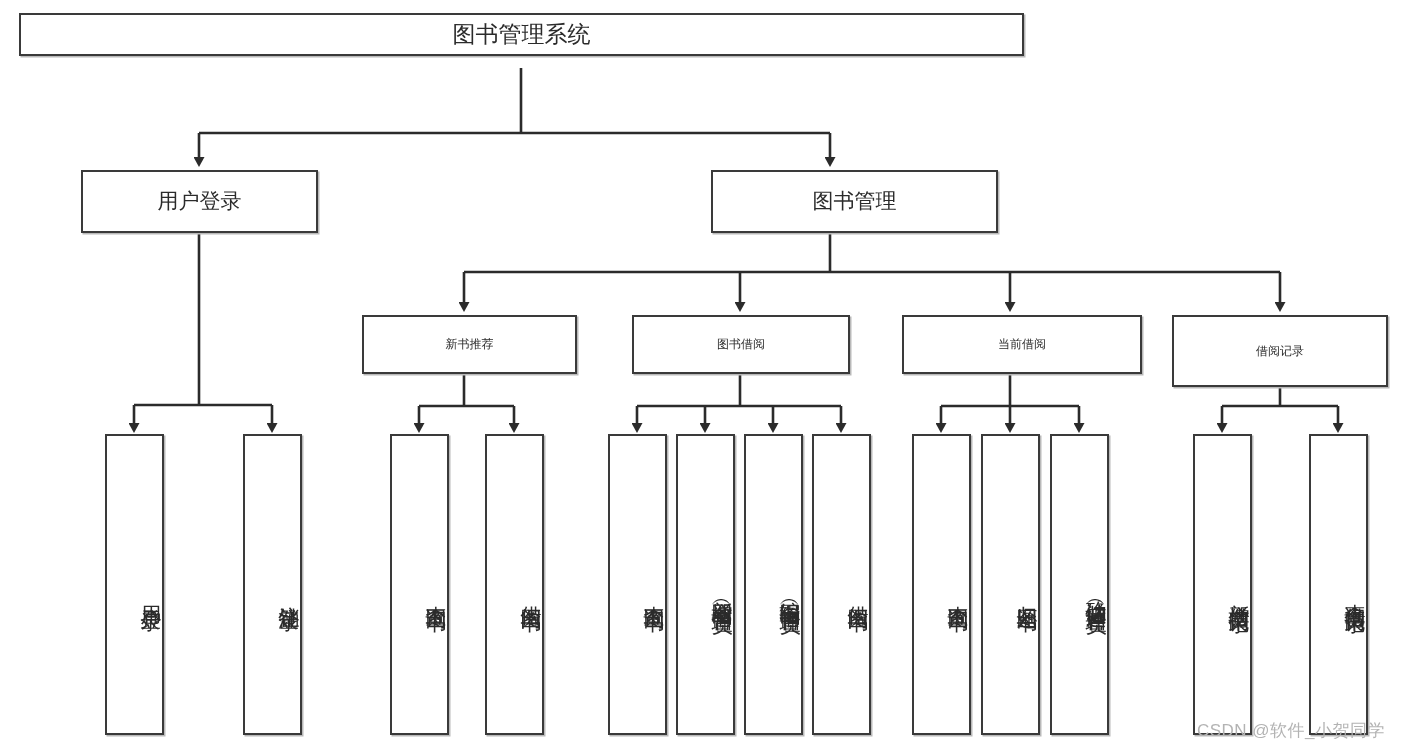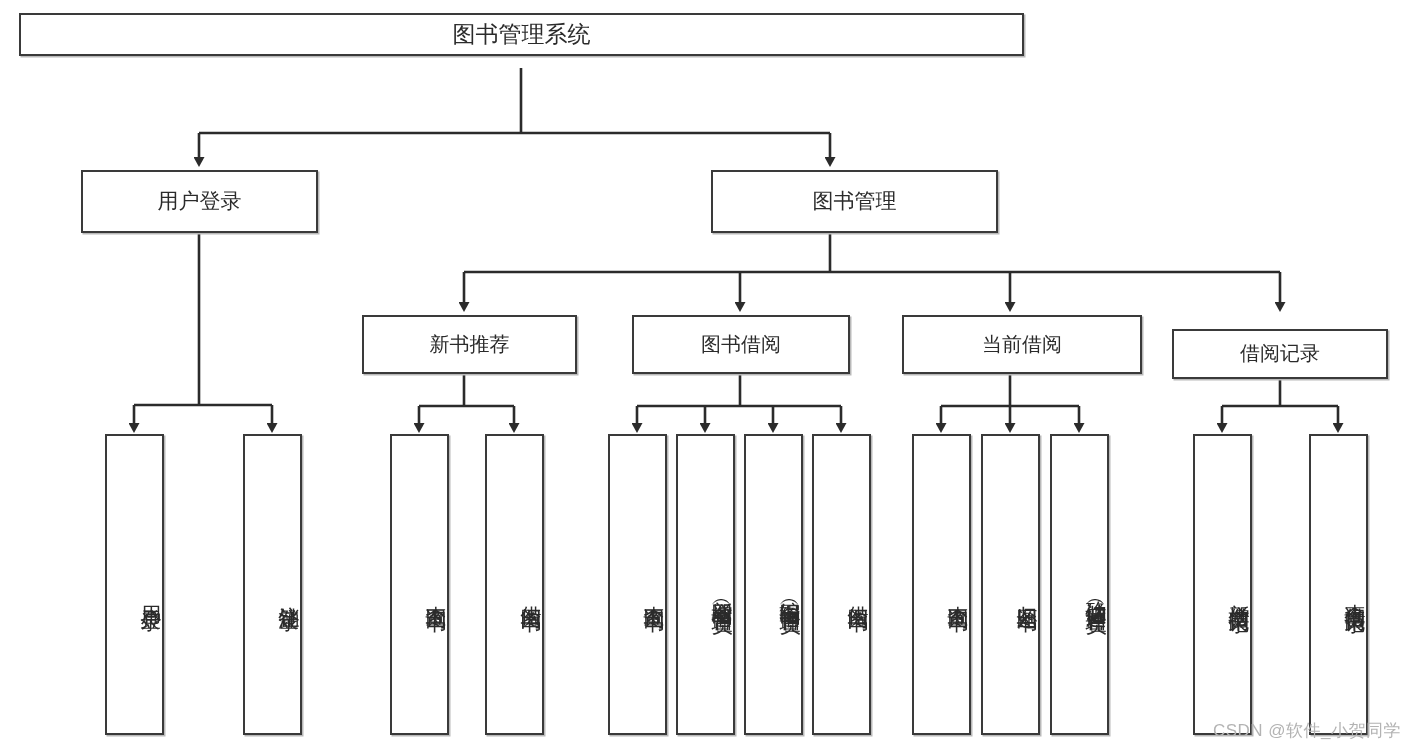--- a/index.html
+++ b/index.html
@@ -38,38 +38,38 @@
     z-index: 2;
   }
   .node .lbl {
     display: block;
     text-align: center;
     line-height: 1.18;
     white-space: pre-line;
   }
   .node.root { font-size: 23px; }
   .node.lvl2 { font-size: 21px; }
-  .node.lvl3 { font-size: 20px; }
+  .node.lvl3 { font-size: 12px; }
   .node.leaf {
     writing-mode: vertical-rl;
     text-orientation: upright;
     font-size: 21px;
     padding-top: 16px;
     align-items: flex-start;
     justify-content: center;
   }
   .node.leaf .lbl {
     writing-mode: vertical-rl;
     text-orientation: upright;
     letter-spacing: 2px;
     line-height: 1.05;
   }
   .watermark {
     position: absolute;
-    right: 4px;
+    right: 20px;
     bottom: 5px;
     font-size: 17px;
     color: #b3b3b3;
     letter-spacing: 0.5px;
     z-index: 5;
     white-space: nowrap;
   }
 </style>
 </head>
 <body>
@@ -139,21 +139,21 @@
 
   <div class="node lvl3" style="left:362px; top:315px; width:215px; height:59px;">
     <span class="lbl">新书推荐</span>
   </div>
   <div class="node lvl3" style="left:632px; top:315px; width:218px; height:59px;align-items:center;">
     <span class="lbl">图书借阅</span>
   </div>
   <div class="node lvl3" style="left:902px; top:315px; width:240px; height:59px;">
     <span class="lbl">当前借阅</span>
   </div>
-  <div class="node lvl3" style="left:1172px; top:329px; width:216px; height:50px;font-family:Liberation Serif, serif;">
+  <div class="node lvl3" style="left:1172px; top:315px; width:216px; height:72px;font-family:Liberation Serif, serif;">
     <span class="lbl">借阅记录</span>
   </div>
 
   <div class="node leaf" style="left:105px; top:434px; width:59px; height:301px;">
     <span class="lbl">用户登录</span>
   </div>
   <div class="node leaf" style="left:243px; top:434px; width:59px; height:301px;">
     <span class="lbl">注销登录</span>
   </div>
 

